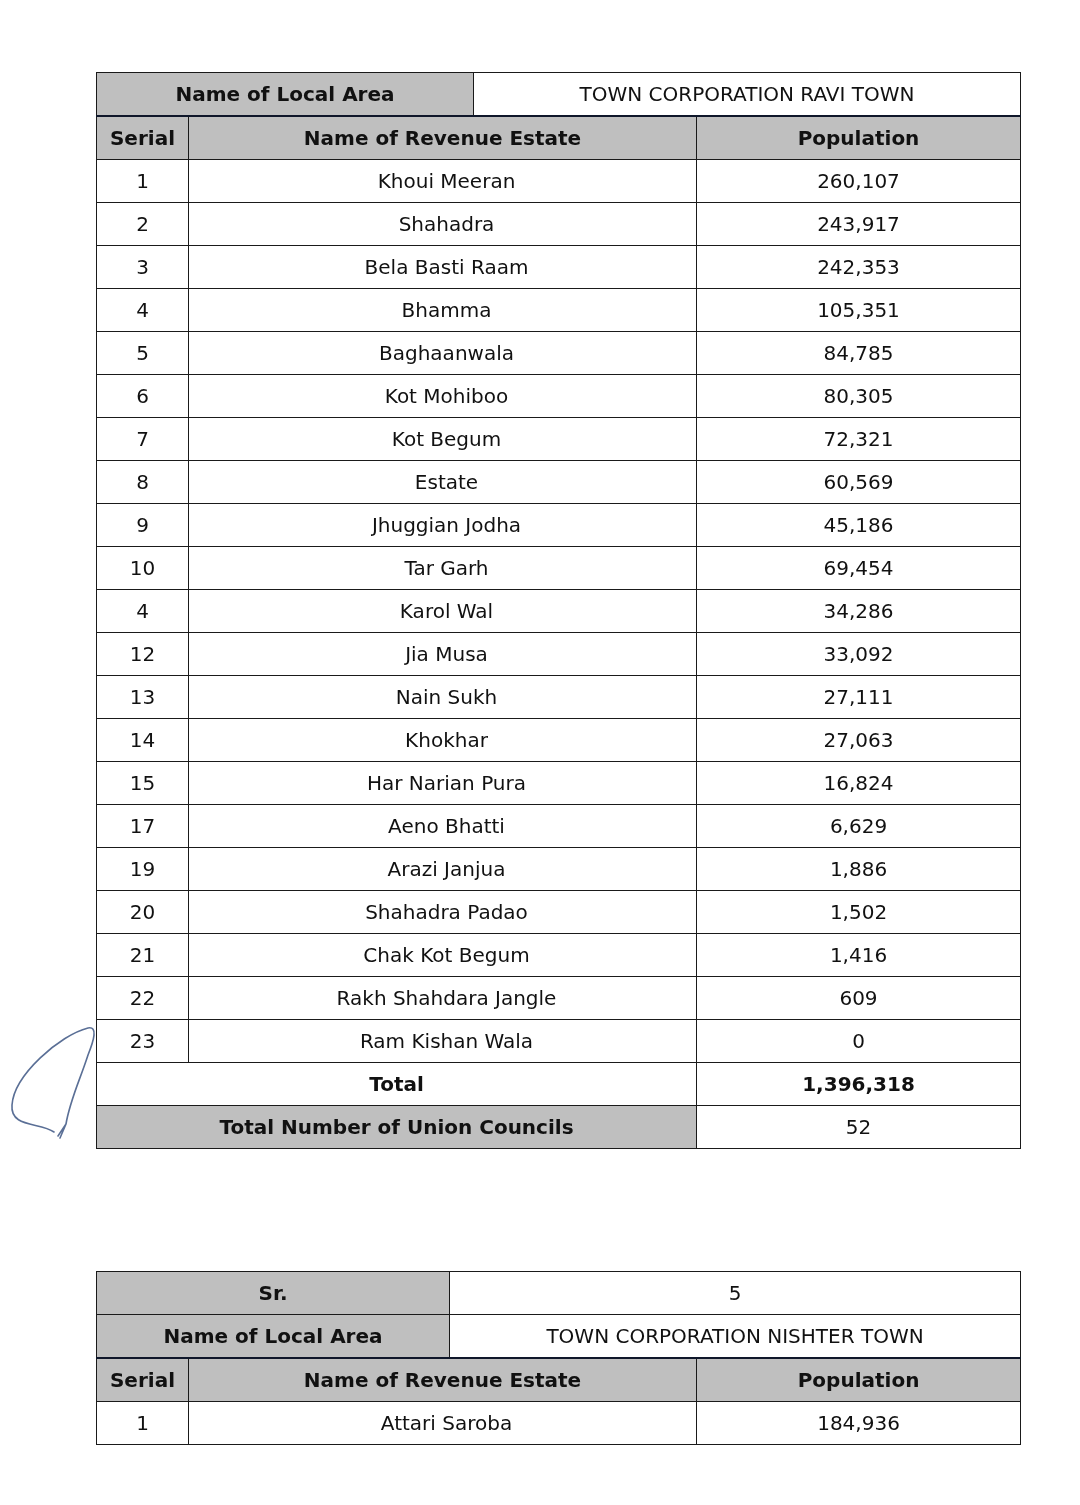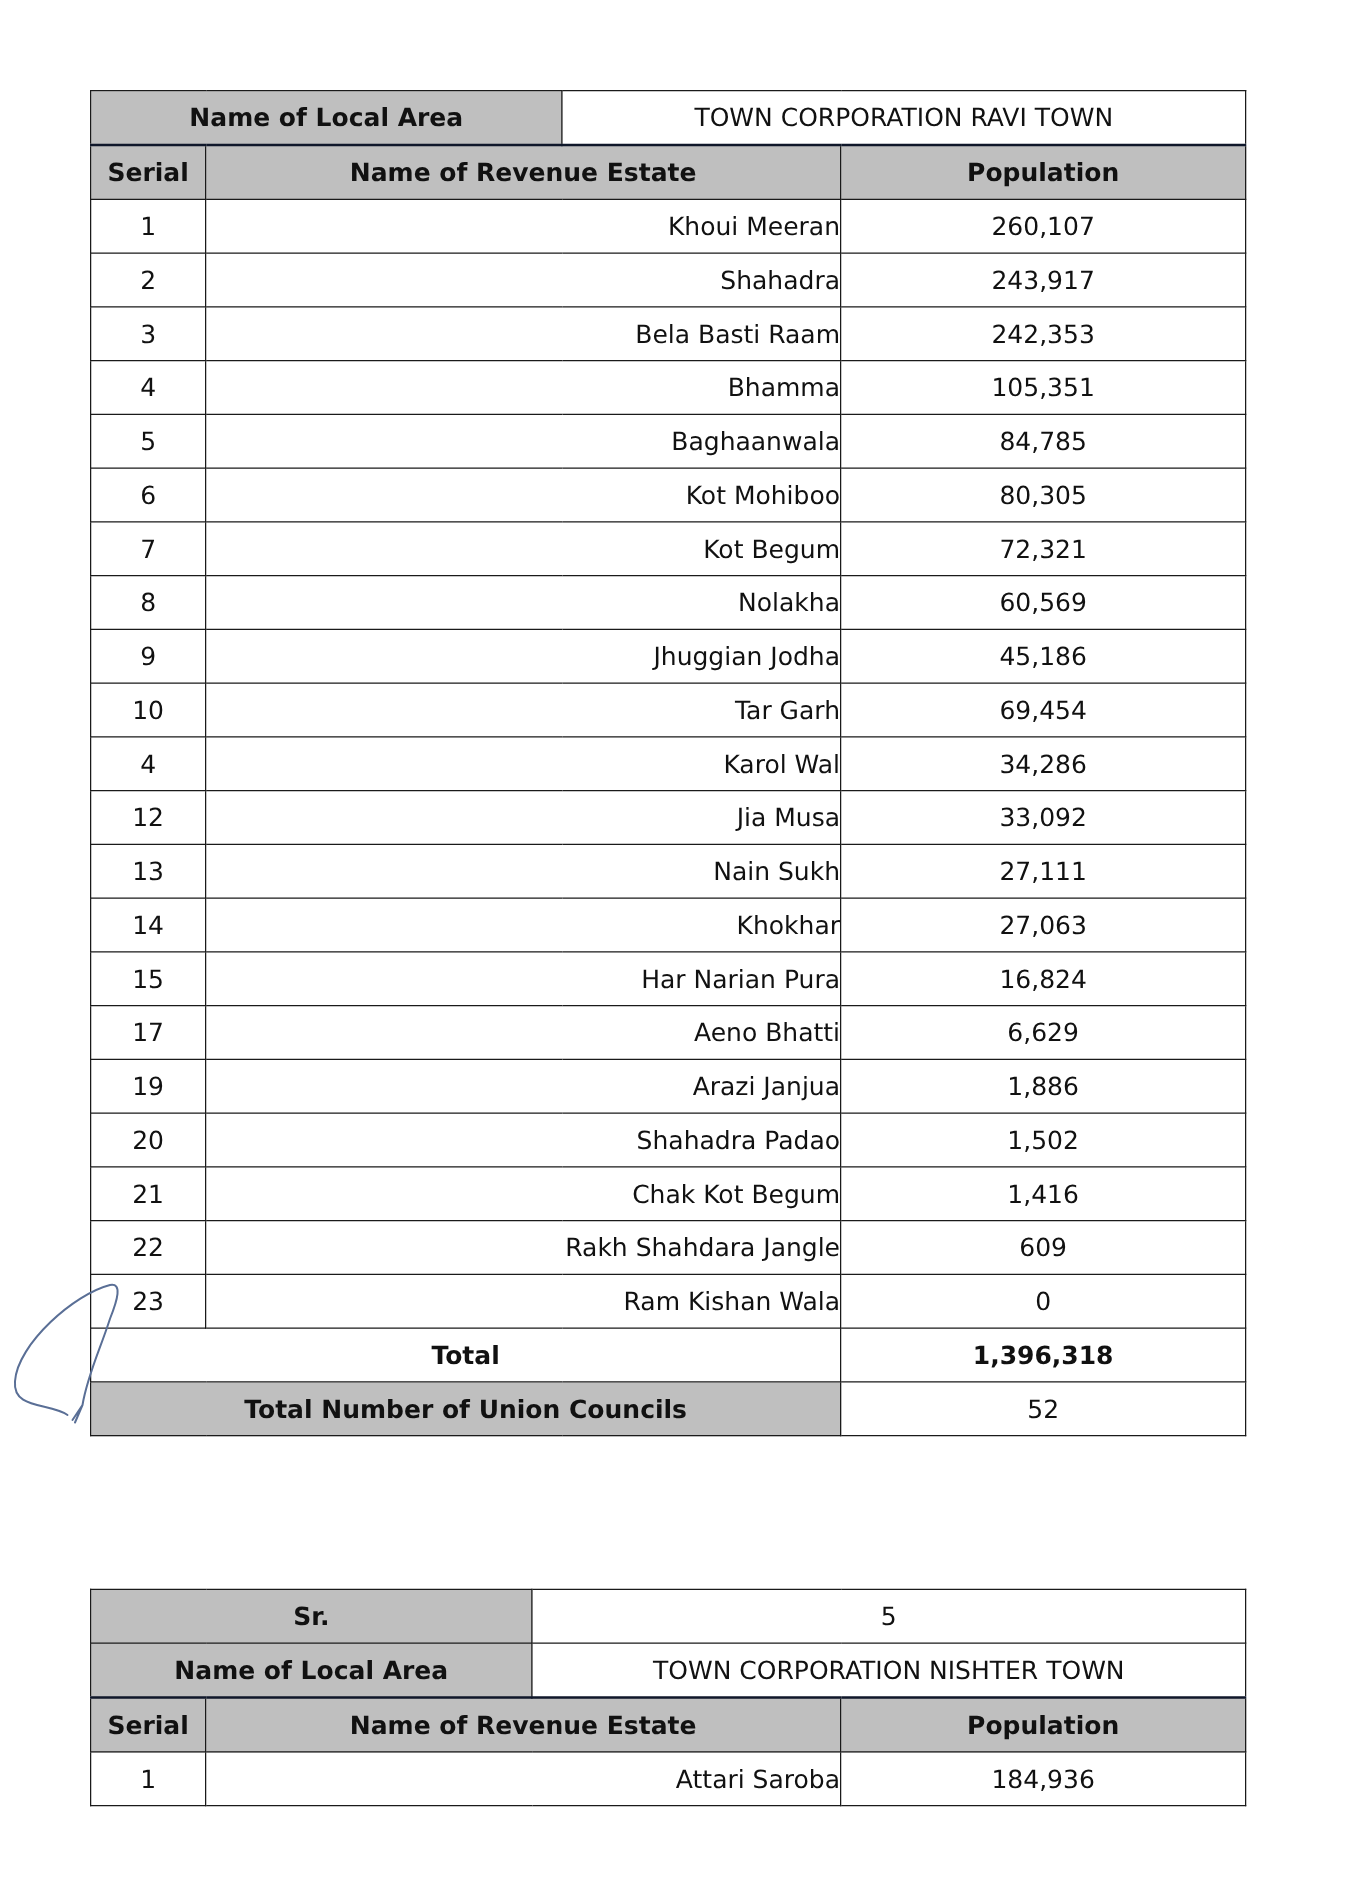--- a/index.html
+++ b/index.html
@@ -1,22 +1,22 @@
 <!DOCTYPE html>
 <html><head>
 <meta charset="utf-8">
 <style>
   html, body { margin: 0; padding: 0; background: #ffffff; }
   body { width: 1080px; height: 1505px; position: relative; font-family: "DejaVu Sans", sans-serif; color: #111; overflow: hidden; }
-  table { border-collapse: collapse; position: absolute; left: 72px; width: 924px; table-layout: fixed; }
+  table { border-collapse: collapse; position: absolute; left: 96px; width: 924px; table-layout: fixed; }
   td { border: 1.5px solid #1a1a1a; font-size: 20px; height: 42px; padding: 0; vertical-align: middle; }
   .gray { background: #bfbfbf; }
   .b { font-weight: bold; }
   .c { text-align: center; }
-  .l { text-align: right; padding-left: 8px; }
+  .l { text-align: center; padding-left: 8px; }
   .thick-top td { border-top: 2px solid #0f172a; }
   #t1 { top: 72px; }
   #t2 { top: 1271px; }
   .sig { position: absolute; left: 0; top: 1020px; width: 110px; height: 120px; }
 </style>
 </head>
 <body>
 
 <table id="t1">
   <colgroup>
@@ -67,21 +67,21 @@
         <td class="l" colspan="2">Kot Mohiboo</td>
         <td class="c">80,305</td>
       </tr>
       <tr>
         <td class="c">7</td>
         <td class="l" colspan="2">Kot Begum</td>
         <td class="c">72,321</td>
       </tr>
       <tr>
         <td class="c">8</td>
-        <td class="l" colspan="2">Nolakha</td>
+        <td class="l" colspan="2">Estate</td>
         <td class="c">60,569</td>
       </tr>
       <tr>
         <td class="c">9</td>
         <td class="l" colspan="2">Jhuggian Jodha</td>
         <td class="c">45,186</td>
       </tr>
       <tr>
         <td class="c">10</td>
         <td class="l" colspan="2">Tar Garh</td>

